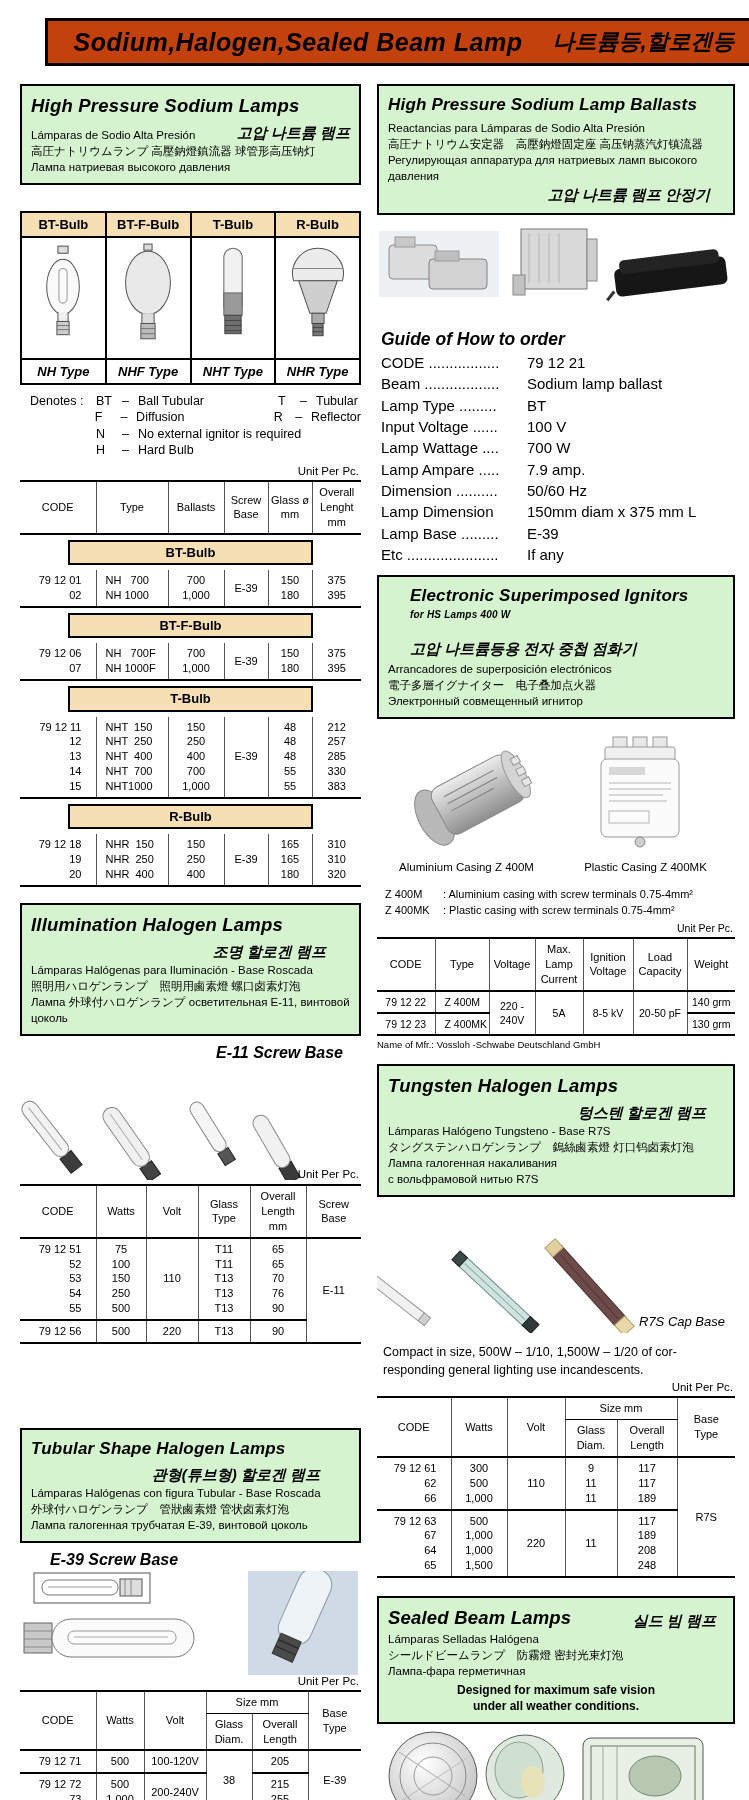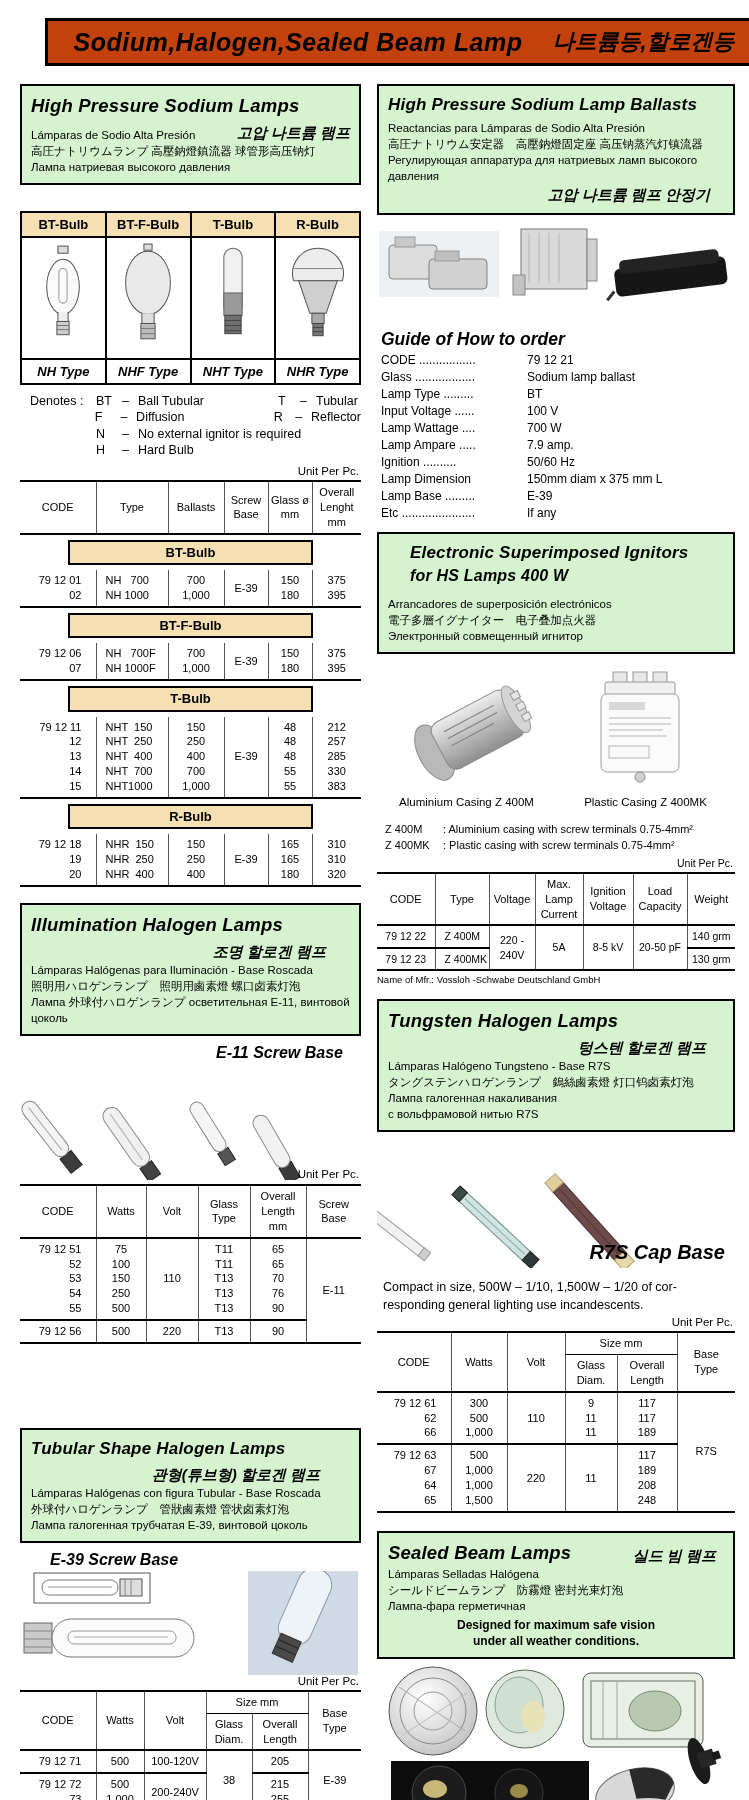--- a/index.html
+++ b/index.html
@@ -50,31 +50,31 @@
   .dtable thead th + th, .dtable tr.grp td + td, .dtable th.bl { border-left:1px solid #555; }
   .dtable tr.grp td { border-bottom:2px solid #000; }
   .dtable tr.bandrow td { border:none; padding:5px 0; }
   .band { width:72%; margin:0 auto; background:#f6dfb2; border:2px solid #000; font-weight:bold; font-size:13px; text-align:center; padding:2px 0; }
   .al-r { text-align:right !important; padding-right:14px !important; }
   .al-l { text-align:left !important; padding-left:9px !important; }
   .sizehdr { border-bottom:1px solid #000 !important; }
 
   .seclabel { font-style:italic; font-weight:bold; font-size:16px; }
   .guide-title { font-style:italic; font-weight:bold; font-size:17.5px; margin:10px 0 2px 4px; }
-  .spec { margin-left:4px; font-size:12px; line-height:1.42; }
+  .spec { margin-left:4px; font-size:15px; line-height:1.42; }
   .spec-row { display:flex; }
   .spec-label { width:146px; flex:none; }
   .caps { display:flex; font-size:11.5px; margin-top:4px;justify-content:flex-end; }
   .caps span { flex:1; text-align:center; }
   .notes { font-size:11px; margin:14px 0 0 8px; line-height:1.45; }
   .note-row { display:flex; }
   .note-label { width:58px; flex:none; }
   .mfr { font-size:9.5px; margin-top:3px; }
   .imgwrap { position:relative; }
-  .overlay-label { position:absolute; font-style:italic; font-weight:bold; font-size:20px; }
+  .overlay-label { position:absolute; font-style:italic; font-weight:normal; font-size:13px; }
   .compact { font-size:12.5px; margin:6px 0 0 6px; line-height:1.45; }
   .note-center { text-align:center; font-weight:bold; font-size:12px; margin-top:3px; line-height:1.35; }
 </style>
 </head>
 <body>
 
 <div class="page">
 
   <div class="banner">
     <span class="en">Sodium,Halogen,Sealed Beam  Lamp</span>
@@ -504,61 +504,62 @@
       </g>
     </svg>
 
     <div class="guide-title">Guide of How to order</div>
     <div class="spec">
       <div class="spec-row">
           <span class="spec-label">CODE .................</span>
           <span>79 12 21</span>
         </div>
       <div class="spec-row">
-          <span class="spec-label">Glass ..................</span>
+          <span class="spec-label">Beam ..................</span>
           <span>Sodium lamp ballast</span>
         </div>
       <div class="spec-row">
           <span class="spec-label">Lamp Type .........</span>
           <span>BT</span>
         </div>
       <div class="spec-row">
           <span class="spec-label">Input Voltage ......</span>
           <span>100 V</span>
         </div>
       <div class="spec-row">
           <span class="spec-label">Lamp Wattage ....</span>
           <span>700 W</span>
         </div>
       <div class="spec-row">
           <span class="spec-label">Lamp Ampare .....</span>
           <span>7.9 amp.</span>
         </div>
       <div class="spec-row">
-          <span class="spec-label">Ignition ..........</span>
+          <span class="spec-label">Dimension ..........</span>
           <span>50/60 Hz</span>
         </div>
       <div class="spec-row">
           <span class="spec-label">Lamp Dimension</span>
           <span>150mm diam x 375 mm L</span>
         </div>
       <div class="spec-row">
           <span class="spec-label">Lamp Base .........</span>
           <span>E-39</span>
         </div>
       <div class="spec-row">
           <span class="spec-label">Etc ......................</span>
           <span>If any</span>
         </div>
     </div>
 
     <div class="gbox" style="margin-top:10px">
       <div style="margin-left:22px">
         <div class="gtitle sm" style="margin-bottom:0">Electronic Superimposed Ignitors</div>
-        <div class="gtitle sm" style="font-size:16px; margin-bottom:8px">for HS Lamps 400 W</div>
+        <div class="gtitle sm" style="font-size:10px; margin-bottom:16px">for HS Lamps 400 W</div>
+        <div class="kobig" style="margin-bottom:2px">고압 나트륨등용  전자 중첩 점화기</div>
       </div>
       <div>Arrancadores de superposición electrónicos</div>
       <div class="cjk">電子多層イグナイター　电子叠加点火器</div>
       <div>Электронный совмещенный игнитор</div>
     </div>
 
     <svg width="358" height="128" viewBox="0 0 358 128" style="margin-top:6px">
       <defs>
         <linearGradient id="gmetal" x1="0" y1="0" x2="0" y2="1">
           <stop offset="0" stop-color="#ececec"></stop>

